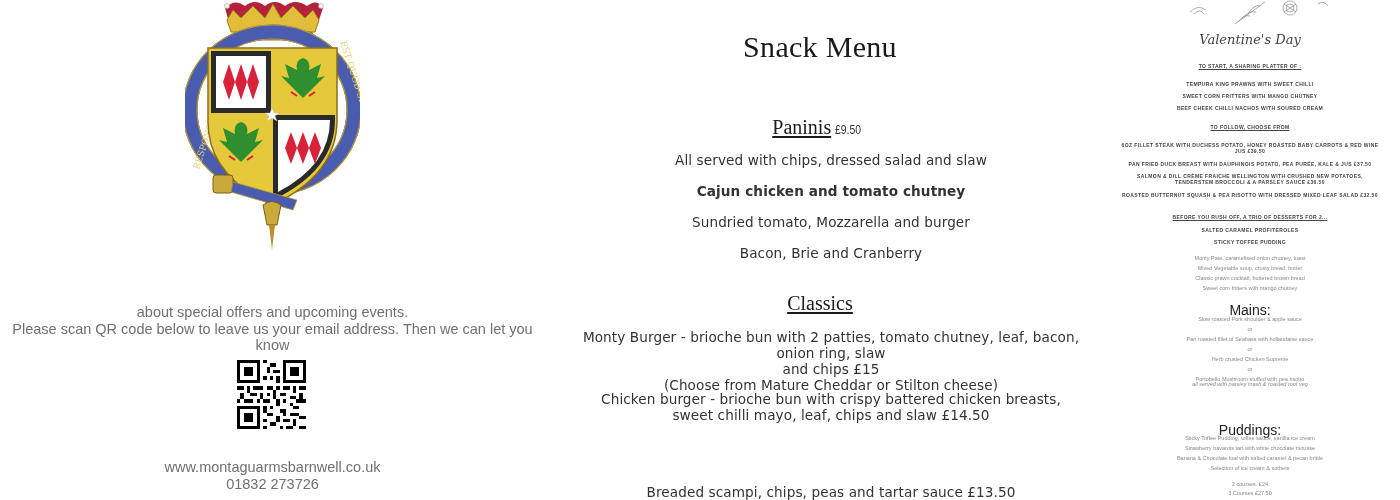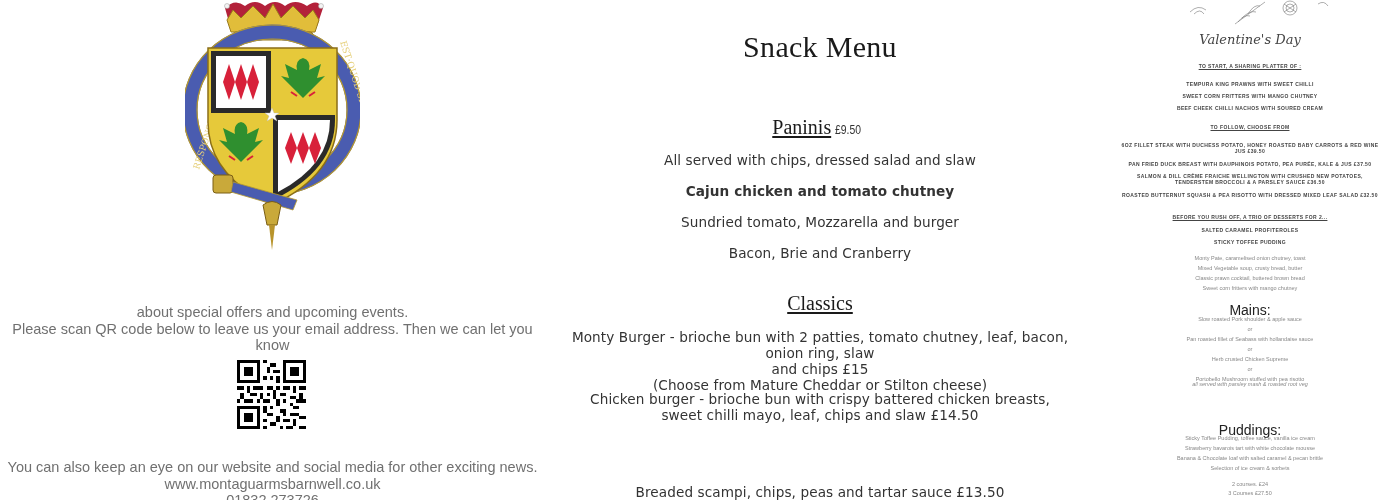--- a/index.html
+++ b/index.html
@@ -25,21 +25,21 @@
   .section-heading {
     position: absolute; left: 0; width: 520px;
     font-family: "Liberation Serif", serif; font-size: 20px; color: #1a1a1a;
   }
   .section-heading .u { text-decoration: underline; text-underline-offset: 2px; margin-top: 20px; }
   .section-heading .price {
     font-family: "Liberation Sans Narrow", "Liberation Sans", sans-serif; font-size: 13px;
     display: inline-block; transform: scaleX(0.8); transform-origin: left center; margin-left: 4px; color: #333;
   }
   .mid-line {
-    position: absolute; left: 0; width: 520px;
+    position: absolute; left: 11px; width: 520px;
     font-family: "DejaVu Sans", sans-serif; font-size: 13.6px; color: #333; line-height: 16px;
     letter-spacing: 0.1px;
   }
 
   
   .right { position: absolute; left: 1120px; top: 0; width: 260px; height: 500px; text-align: center; }
   .floral { position: absolute; left: 60px; top: 0; width: 150px; height: 26px; }
   .val-title {
     position: absolute; left: 0; width: 260px; top: 32px;
     font-family: "DejaVu Serif", serif; font-style: italic; font-size: 13px; color: #444;
@@ -167,21 +167,20 @@
         <rect x="17" y="18" width="1" height="2"></rect>
       <rect x="19" y="17" width="2" height="1"></rect>
         <rect x="8" y="20" width="1" height="1"></rect>
         <rect x="13" y="20" width="1" height="1"></rect>
         <rect x="15" y="20" width="2" height="1"></rect>
         <rect x="19" y="20" width="2" height="1"></rect>
     </g>
   </svg>
 
   <div class="left-text" style="top:459px;">
-    <div>You can also keep an eye on our website and social media for other exciting news.</div>
     <div>www.montaguarmsbarnwell.co.uk</div>
     <div>01832 273726</div>
   </div>
 </div>
 
 <div class="mid">
   <div class="mid-title">Snack Menu</div>
 
   <div class="section-heading" style="top:116px;">
     <span class="u">Paninis</span><span class="price">£9.50</span>

